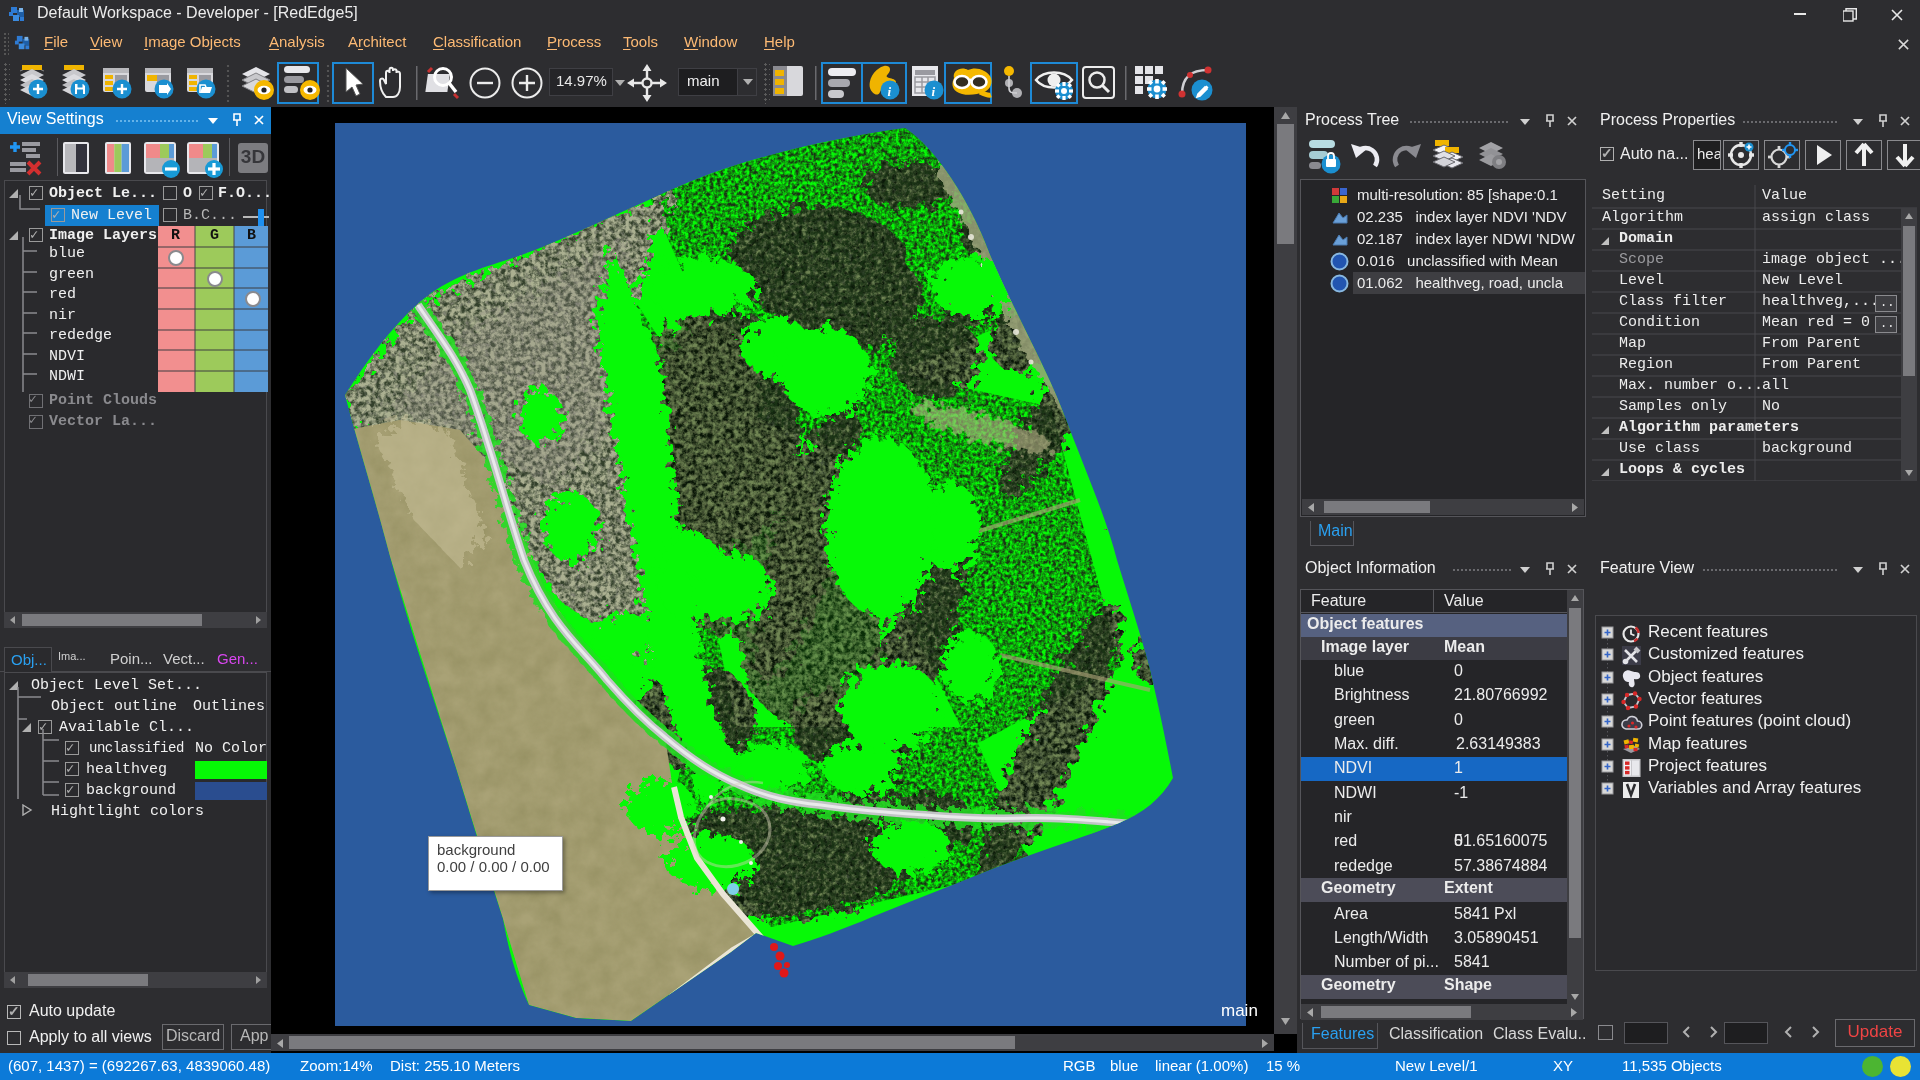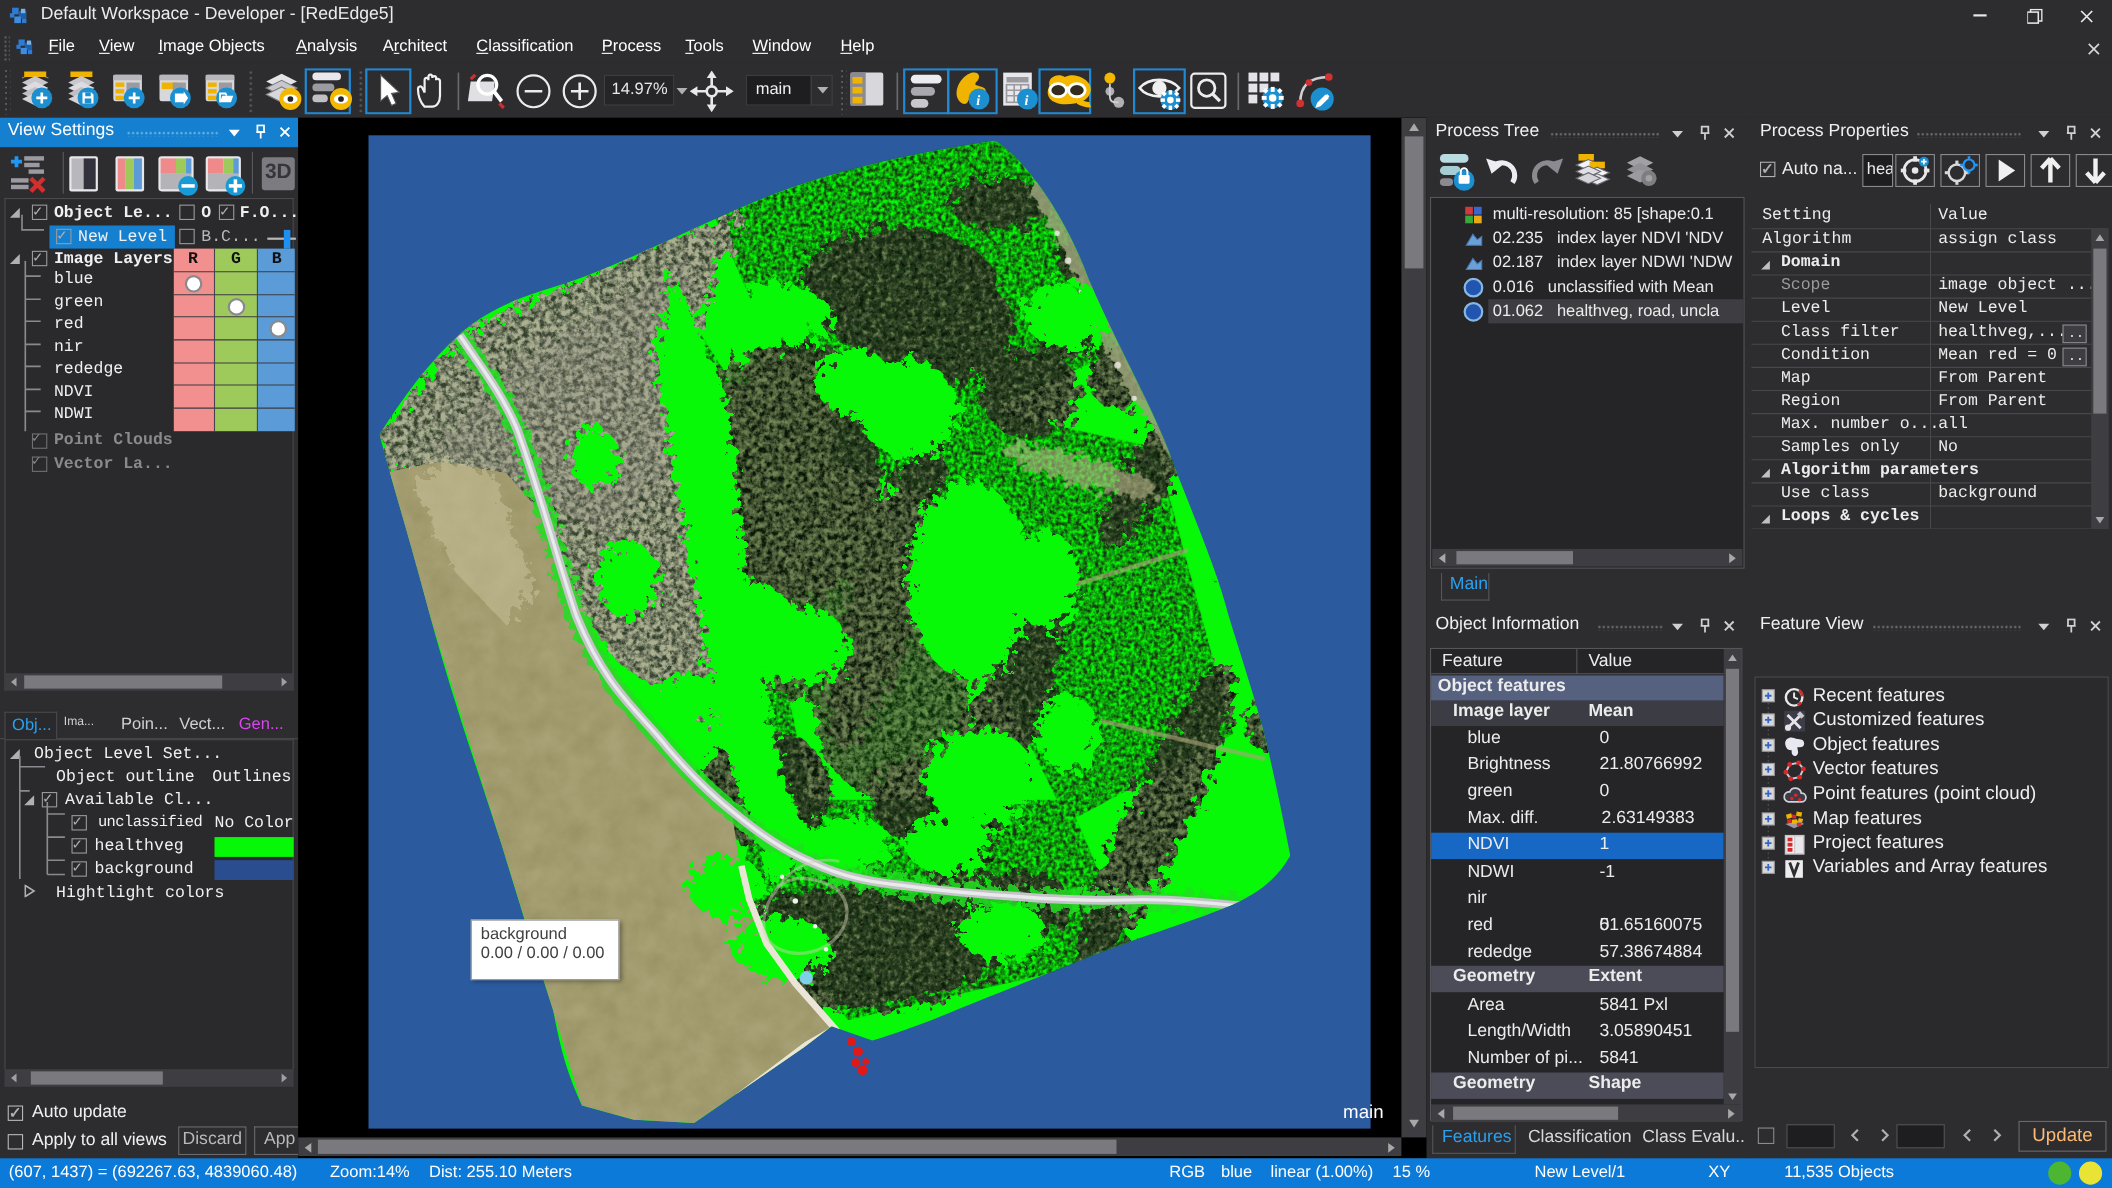--- a/index.html
+++ b/index.html
@@ -1,19 +1,19 @@
 <!DOCTYPE html>
 <html><head>
 <meta charset="utf-8">
 <style>
 * { margin:0; padding:0; box-sizing:border-box; }
 html,body { width:1920px; height:1080px; overflow:hidden; background:#2d2d30; font-family:"Liberation Sans",sans-serif; }
 .abs { position:absolute; white-space:nowrap; }
 #titlebar { left:0; top:0; width:1920px; height:30px; background:#2d2d30; color:#ececec; }
-#menubar { left:0; top:30px; width:1920px; height:28px; background:#2d2d30; color:#ffffff; border-bottom:1px solid #2d2d30;}
+#menubar { left:0; top:30px; width:1920px; height:28px; background:#2d2d30; color:#fdba74; border-bottom:1px solid #2d2d30;}
 #toolbar { left:0; top:58px; width:1920px; height:49px; background:#2d2d30; }
 .menuitem { position:absolute; top:3px; font-size:15px; }
 .menuitem u { text-decoration:underline; text-underline-offset:2px; }
 #leftcol { left:0; top:107px; width:271px; height:946px; background:#2d2d30; }
 #map { left:271px; top:107px; width:1026px; height:946px; background:#000; overflow:hidden; }
 #rightcol { left:1297px; top:107px; width:623px; height:946px; background:#2d2d30; }
 #statusbar { left:0; top:1053px; width:1920px; height:27px; background:#0c7ad8; color:#fff; font-size:15px; }
 .ptitle { position:absolute; height:27px; color:#f0f0f0; font-size:16px; }
 .mono { font-family:"Liberation Mono",monospace; }
 .cb { position:absolute; width:14px; height:14px; border:1px solid #9a9a9a; background:transparent; }
@@ -1120,21 +1120,21 @@
     <svg class="abs" style="left:116px;top:470px" width="12" height="14">
         <path d="M3 2 L8 7 L3 12" stroke="#b0b0b0" stroke-width="2" fill="none"></path>
       </svg>
     <div class="abs" style="left:132px;top:467px;width:44px;height:22px;background:#1e1e20;border:1px solid #55555a;"></div>
     <svg class="abs" style="left:190px;top:470px" width="12" height="14">
         <path d="M9 2 L4 7 L9 12" stroke="#b0b0b0" stroke-width="2" fill="none"></path>
       </svg>
     <svg class="abs" style="left:218px;top:470px" width="12" height="14">
         <path d="M3 2 L8 7 L3 12" stroke="#b0b0b0" stroke-width="2" fill="none"></path>
       </svg>
-    <div class="abs" style="left:243px;top:464px;width:80px;height:28px;border:1px solid #6a6a6e;color:#fdba74;font-size:17px;text-align:center;padding-top:2px;">Update</div>
+    <div class="abs" style="left:243px;top:464px;width:80px;height:28px;border:1px solid #6a6a6e;color:#ef4444;font-size:17px;text-align:center;padding-top:2px;">Update</div>
   </div>
 
   <div class="abs" style="left:290px;top:0;width:5px;height:946px;background:#2d2d30;"></div>
 </div>
 <div class="abs" id="statusbar">
   <div class="abs" style="left:8px;top:4px;">(607, 1437) = (692267.63, 4839060.48)</div>
   <div class="abs" style="left:300px;top:4px;">Zoom:14%</div>
   <div class="abs" style="left:390px;top:4px;">Dist: 255.10 Meters</div>
   <div class="abs" style="left:1063px;top:4px;">RGB</div>
   <div class="abs" style="left:1110px;top:4px;">blue</div>

